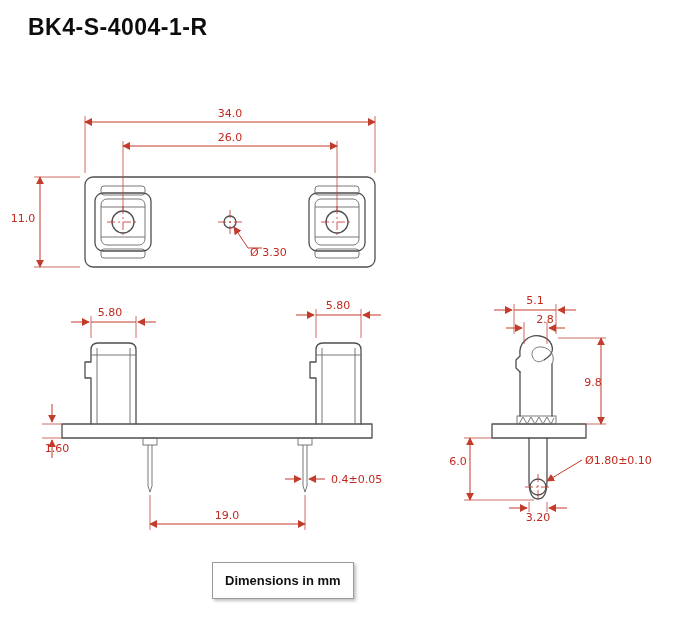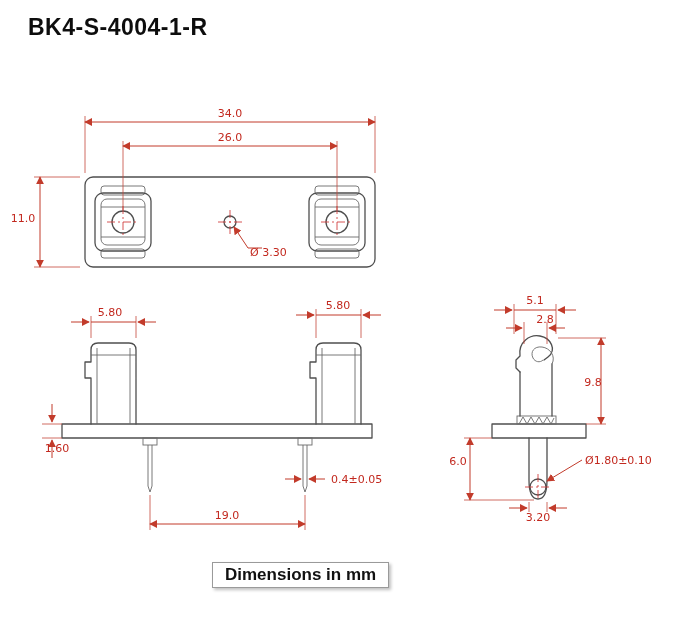--- a/index.html
+++ b/index.html
@@ -1,21 +1,21 @@
 <!DOCTYPE html>
 <html><head>
 <meta charset="utf-8">
 <style>
   html,body{margin:0;padding:0;background:#ffffff;}
   .sheet{position:relative;width:696px;height:618px;background:#fff;overflow:hidden;
          font-family:"Liberation Sans",sans-serif;}
   .title{position:absolute;left:28px;top:14px;font-size:23px;font-weight:800;
          color:#0d0d0d;letter-spacing:0.5px;}
-  .footer-box{position:absolute;left:212px;top:562px;padding:2px 12px;
-         border:1px solid #9a9a9a;background:#fff;font-size:17px;font-weight:700;
+  .footer-box{position:absolute;left:212px;top:562px;padding:10px 12px;
+         border:1px solid #9a9a9a;background:#fff;font-size:13px;font-weight:700;
          color:#111;box-shadow:2px 2px 3px rgba(0,0,0,0.25);}
   svg{position:absolute;left:0;top:0;}
   .part{fill:none;stroke:#4f4f4f;stroke-width:1.3;stroke-linejoin:round;stroke-linecap:round;}
   .part-thin{fill:none;stroke:#6a6a6a;stroke-width:0.9;}
   .dim{stroke:#c23b2b;stroke-width:1;fill:none;}
   .ext{stroke:#c4473a;stroke-width:0.8;fill:none;}
   .cross{stroke:#cc2a2a;stroke-width:0.8;fill:none;stroke-dasharray:8 3 2 3;}
   .dimtext{fill:#c2281e;font-family:"DejaVu Sans",sans-serif;font-size:11px;}
 </style>
 </head>

